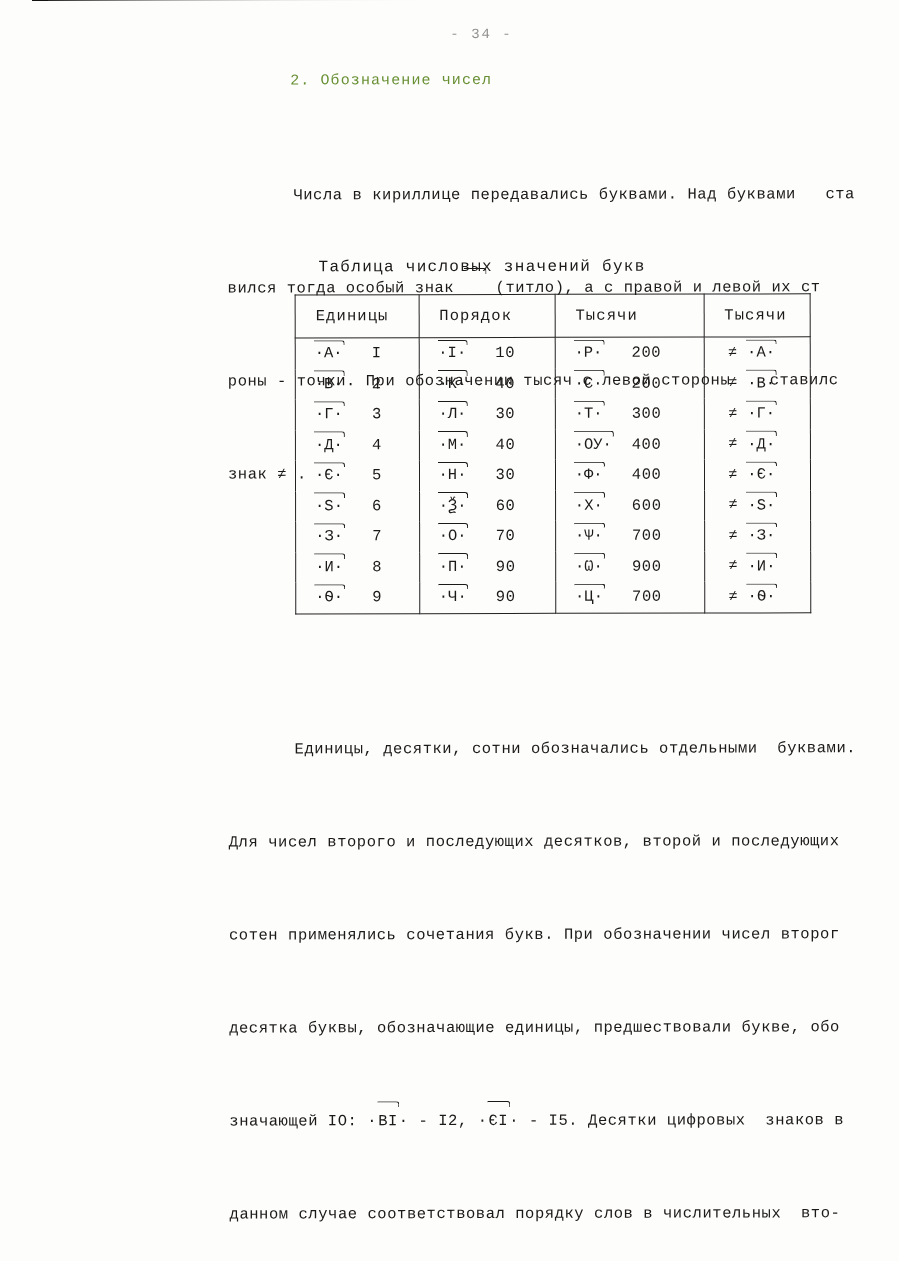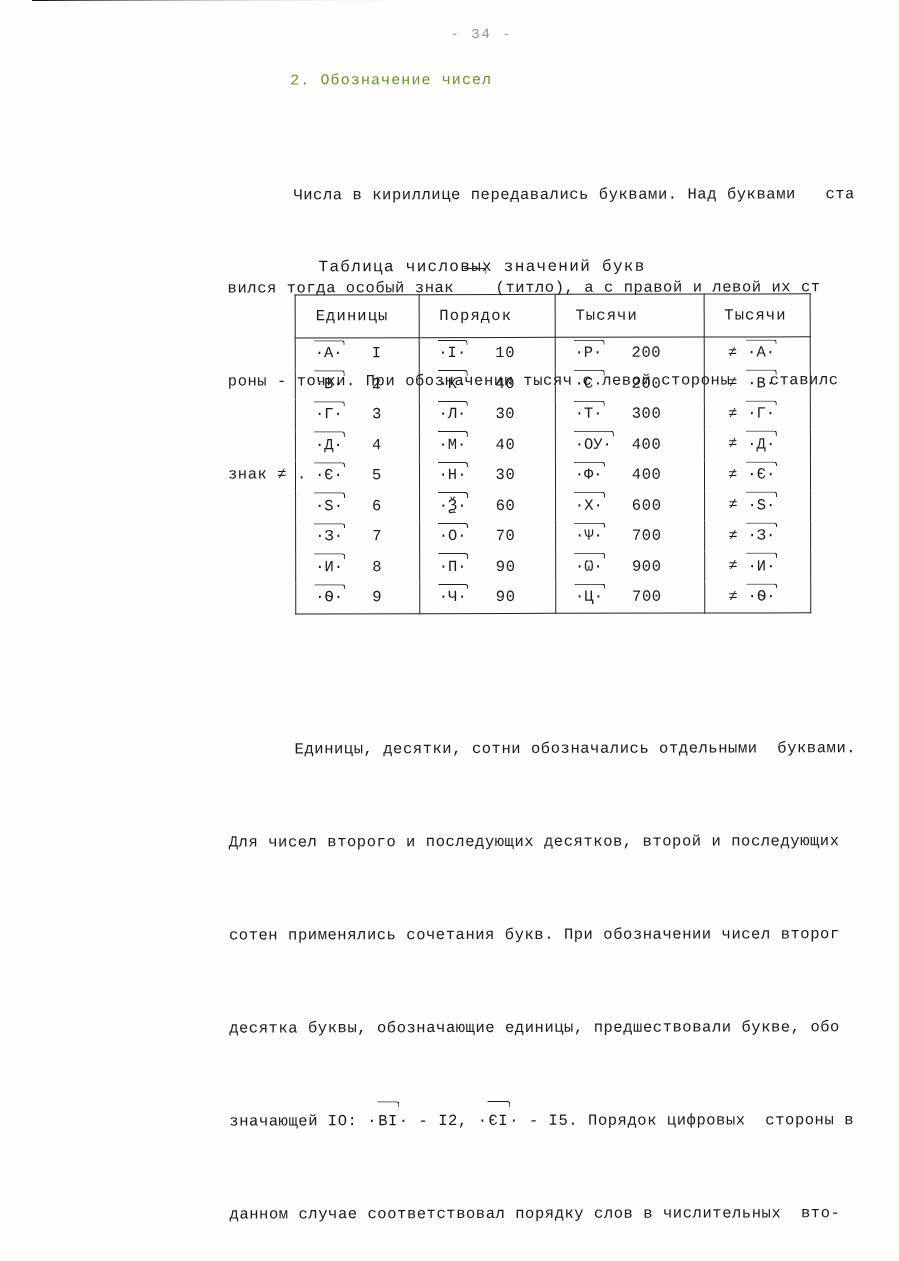--- a/index.html
+++ b/index.html
@@ -451,21 +451,21 @@
             </td>
           </tr>
         </tbody>
     </table>
 
     <div class="para" id="body-para">
       <span class="ln ind">Единицы, десятки, сотни обозначались отдельными  буквами.</span>
       <span class="ln">Для чисел второго и последующих десятков, второй и последующих</span>
       <span class="ln">сотен применялись сочетания букв. При обозначении чисел второг</span>
       <span class="ln">десятка буквы, обозначающие единицы, предшествовали букве, обо</span>
-      <span class="ln"><span>значающей IO: ·</span><span class="titlo">ВI</span><span>· - I2, ·</span><span class="titlo">ЄI</span><span>· - I5. Порядок цифровых  стороны в</span></span>
+      <span class="ln"><span>значающей IO: ·</span><span class="titlo">ВI</span><span>· - I2, ·</span><span class="titlo">ЄI</span><span>· - I5. Десятки цифровых  знаков в</span></span>
       <span class="ln">данном случае соответствовал порядку слов в числительных  вто-</span>
       
       
       
       
       
     </div>
 
     <div id="bottom-band"></div>
 

